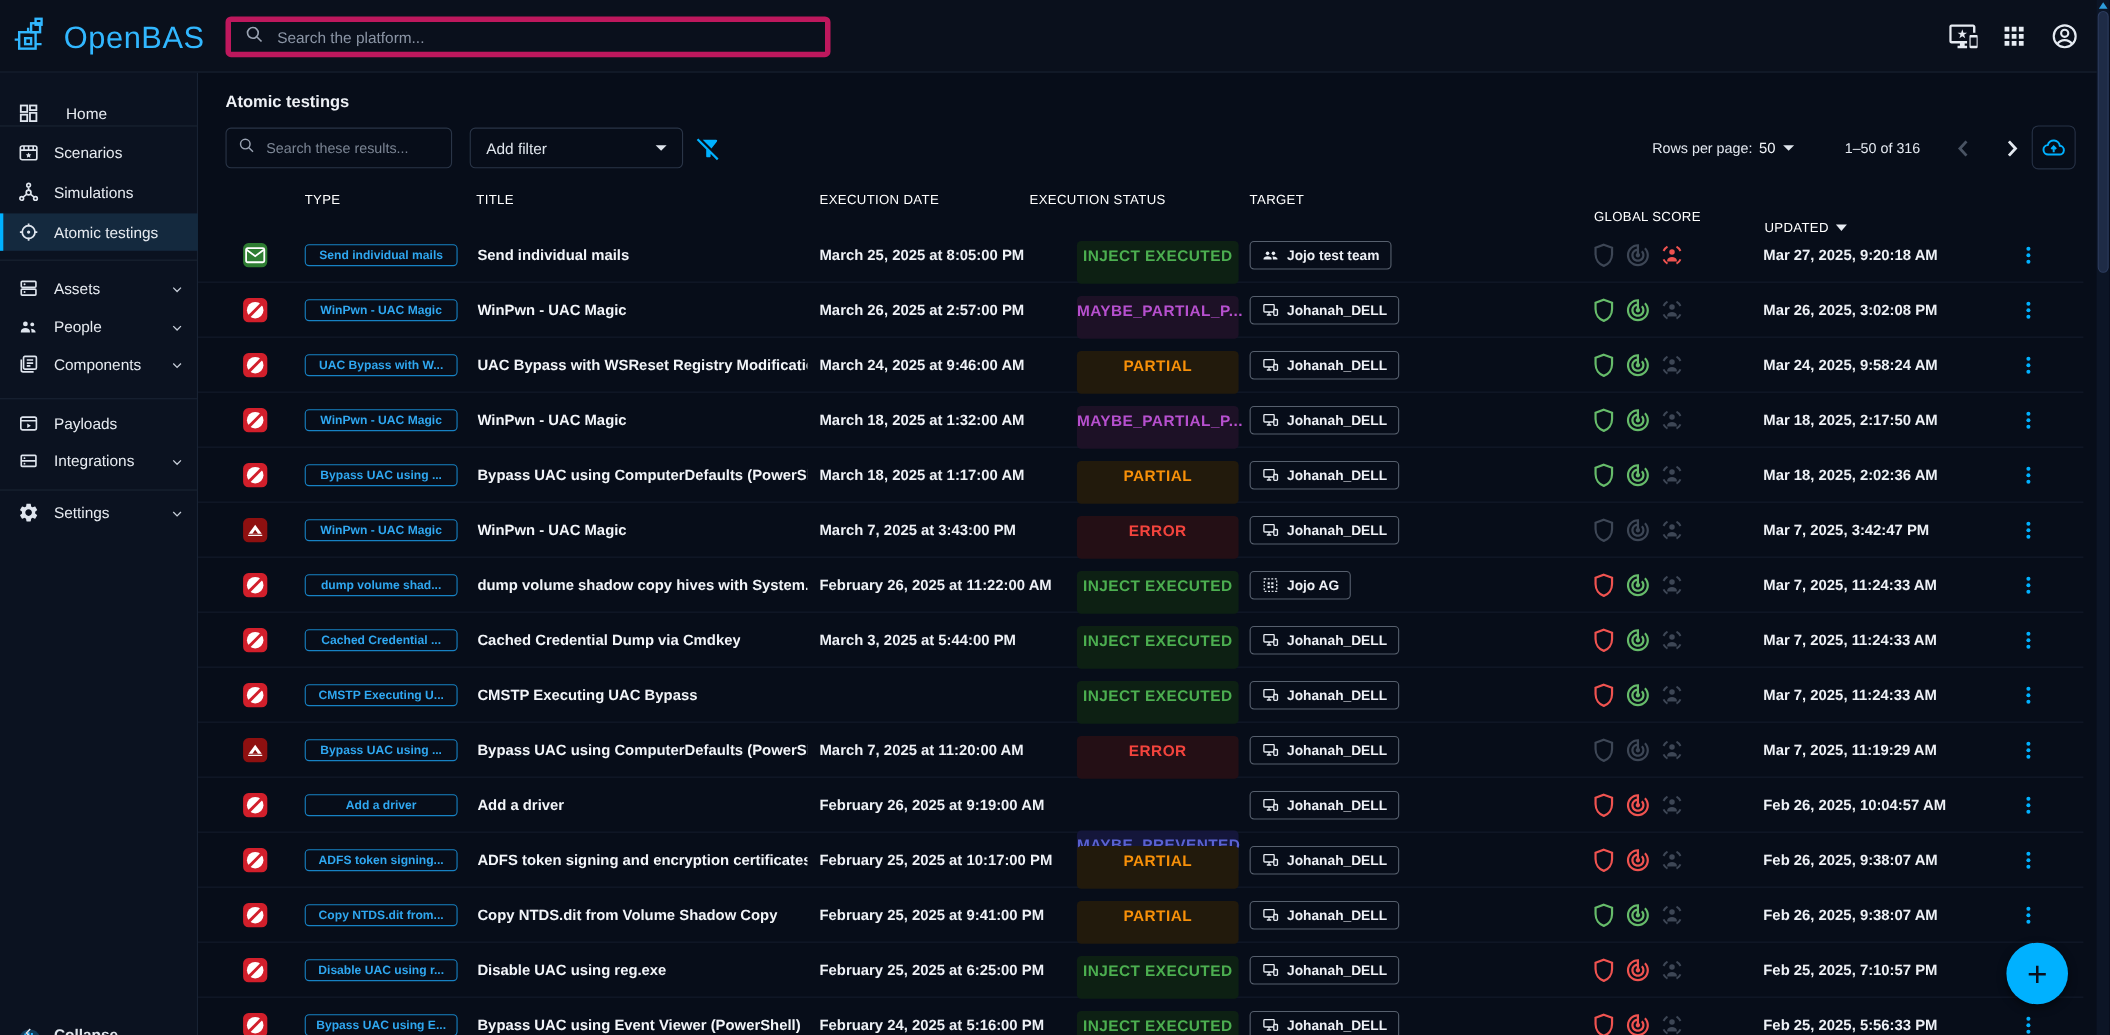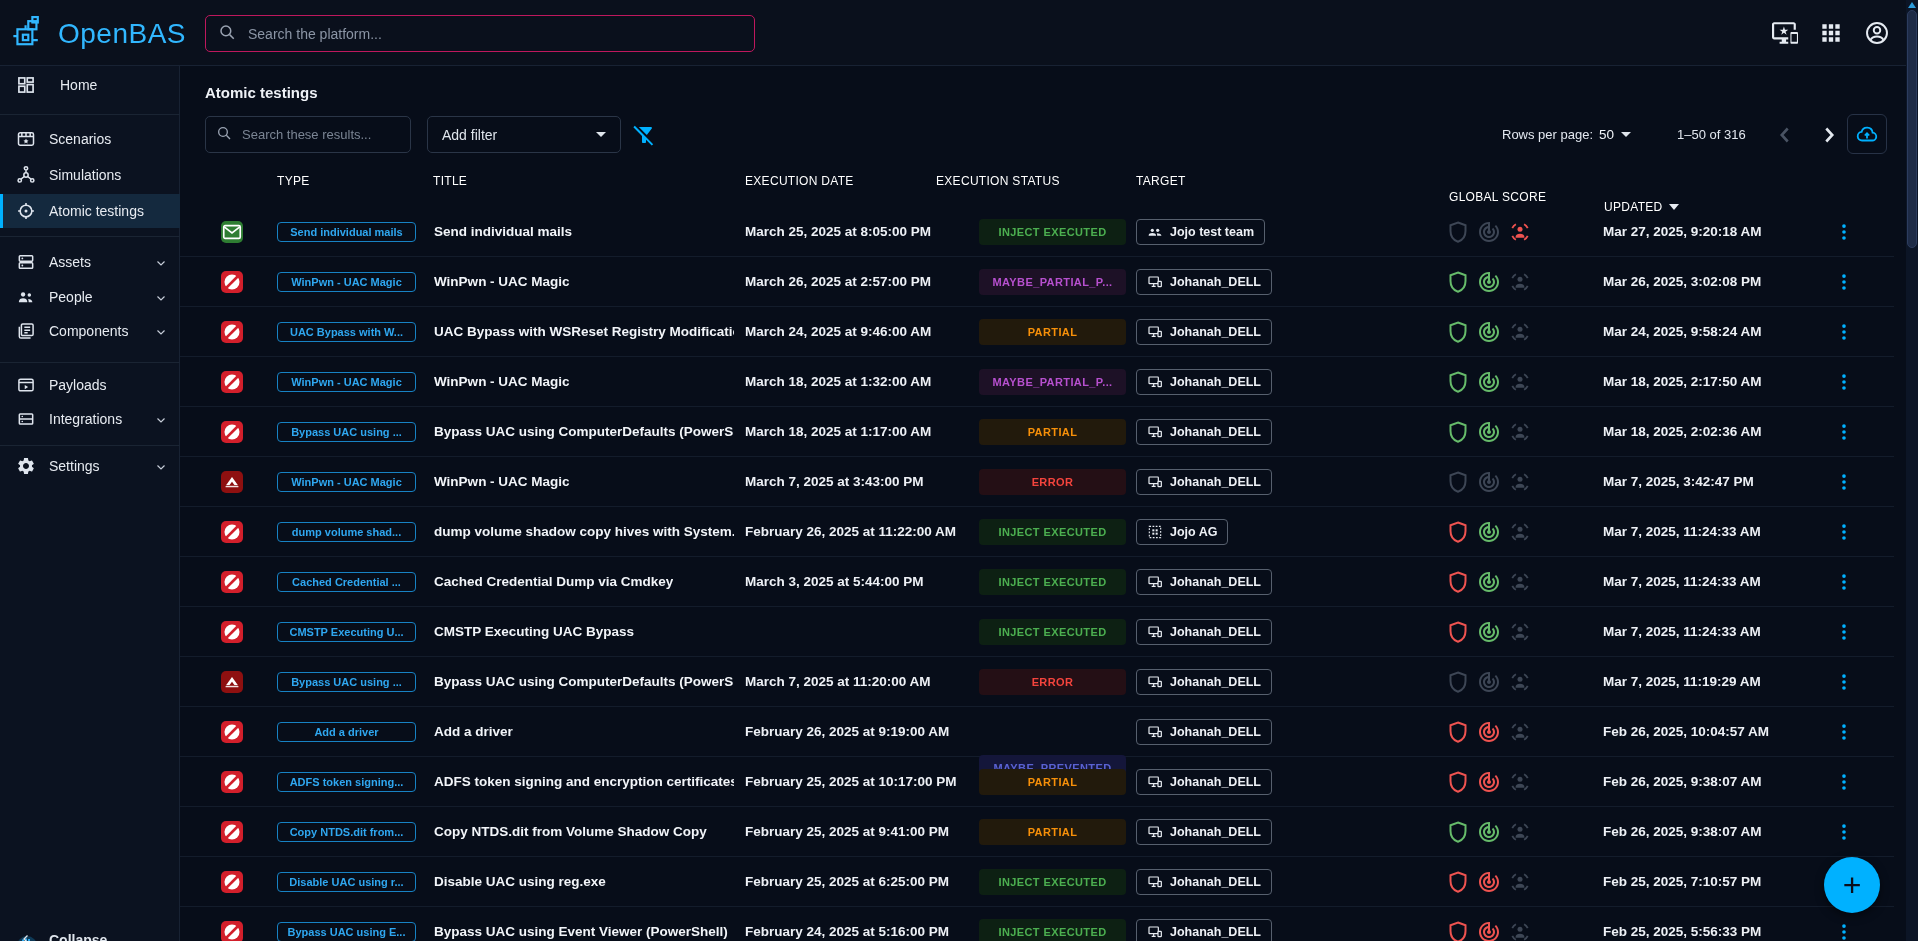--- a/index.html
+++ b/index.html
@@ -4,21 +4,21 @@
 <style>
   html,body{margin:0;padding:0;background:#05080f;}
   *{box-sizing:border-box;}
   .app{position:relative;width:1918px;height:941px;background:#070d19;overflow:hidden;
        font-family:"Liberation Sans",sans-serif;color:#e9edf3;}
   
   .topbar{position:absolute;left:0;top:0;width:1918px;height:66px;background:#0a101c;
           border-bottom:1px solid #182233;z-index:5;}
   .logo{position:absolute;left:12px;top:13px;display:flex;align-items:center;gap:8px;}
   .logo-text{font-size:28px;font-weight:500;color:#31b7ff;letter-spacing:.5px;}
-  .g-search{position:absolute;left:205px;top:15px;width:550px;height:37px;border:1px solid #be185d;
+  .g-search{position:absolute;left:205px;top:15px;width:550px;height:37px;border:5px solid #be185d;
             border-radius:5px;display:flex;align-items:center;padding:12px 12px;gap:10px;background:#0a101c;}
   .g-search input{flex:1;background:transparent;border:none;outline:none;color:#cdd5e0;font-size:14px;
             font-family:"Liberation Sans",sans-serif;}
   .g-search input::placeholder{color:#8b95a5;}
   .tb-icons{position:absolute;right:28px;top:0;height:66px;display:flex;align-items:center;gap:20px;}
   .tb-icon{width:26px;height:26px;color:#e6ebf2;cursor:pointer;}
   
   .sidebar{position:absolute;left:0;top:66px;bottom:0;width:180px;background:#0b1220;
            border-right:1px solid #182233;z-index:4;}
   .sb-item{position:absolute;left:0;width:180px;height:34px;display:flex;align-items:center;
@@ -64,22 +64,22 @@
   .tbody{position:absolute;left:0;top:141px;width:1738px;bottom:0;overflow:hidden;}
   .row{position:relative;width:1714px;height:50px;border-bottom:1px solid #131c2b;cursor:pointer;}
   .c-icon{position:absolute;left:41px;top:14px;width:22px;height:22px;border-radius:5px;
           display:flex;align-items:center;justify-content:center;}
   .c-chip{position:absolute;left:97px;top:15px;width:139px;height:20px;border:1px solid #1782c4;
           border-radius:4px;color:#2fa7f0;font-size:11px;font-weight:700;text-align:center;
           line-height:18px;overflow:hidden;white-space:nowrap;}
   .c-title{position:absolute;left:254px;top:0;line-height:50px;font-size:13.5px;font-weight:600;
            color:#f2f5f9;max-width:300px;white-space:nowrap;overflow:hidden;}
   .c-date{position:absolute;left:565px;top:0;line-height:50px;font-size:13.5px;font-weight:600;color:#eef1f6;}
-  .c-status{position:absolute;left:799px;top:12px;width:147px;height:26px;border-radius:4px;
-            font-size:11px;font-weight:700;letter-spacing:.4px;text-align:center;line-height:26px;}
+  .c-status{position:absolute;left:799px;top:12px;width:147px;height:39px;border-radius:4px;
+            font-size:14px;font-weight:700;letter-spacing:.4px;text-align:center;line-height:26px;}
   .st-executed{color:#4caf50;background:#0d2013;}
   .st-maybe_partial{color:#b750cf;background:#1d1126;}
   .st-partial{color:#f79009;background:#221a0c;}
   .st-error{color:#f4443d;background:#240f15;}
   .st-maybe_prevented{color:#5a62d2;background:#14163a;margin-top:36px;}
   .c-target{position:absolute;left:956px;top:12px;height:26px;display:inline-flex;align-items:center;
             gap:7px;padding:0 10px;border:1px solid #57606e;border-radius:4px;color:#eef1f6;
             font-size:12.5px;font-weight:600;white-space:nowrap;}
   .c-target svg{width:16px;height:16px;color:#e8ecf2;}
   .c-score{position:absolute;left:1266px;top:13px;display:flex;gap:7px;}
@@ -161,21 +161,21 @@
       <span>Filigran</span>
     </div>
     <div class="sb-collapse" style="top:866px;">
       <span>
         <svg width="12" height="12" viewBox="0 0 24 24" fill="none" stroke="#dfe5ec" stroke-width="2.6">
           <path d="M15 5 L8 12 L15 19"></path>
         </svg>
       </span>
       <span>Collapse</span>
     </div>
-  <div class="sb-item" style="top: 2px; gap: 24px;">
+  <div class="sb-item" style="top: 20px; gap: 24px;">
         <span class="sb-ic"><svg viewBox="0 0 24 24" width="100%" height="100%">
             <g fill="none" stroke="currentColor" stroke-width="2">
               <rect x="3.5" y="3.5" width="7" height="7"></rect>
               <rect x="13.5" y="3.5" width="7" height="5"></rect>
               <rect x="3.5" y="13.5" width="7" height="7"></rect>
               <rect x="13.5" y="11.5" width="7" height="9"></rect>
             </g>
           </svg></span>
         <span>Home</span>
       </div>

